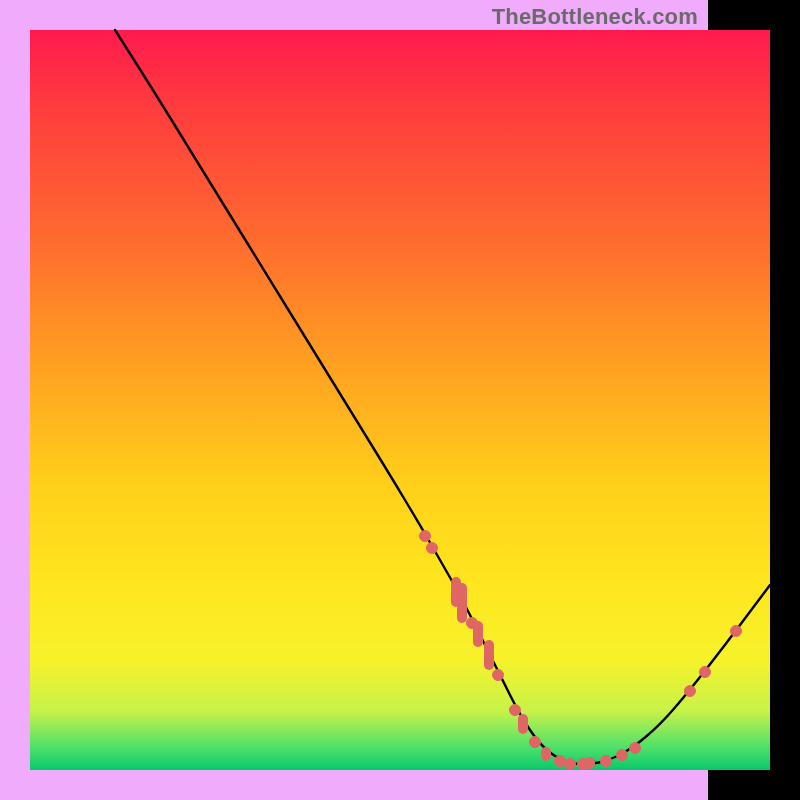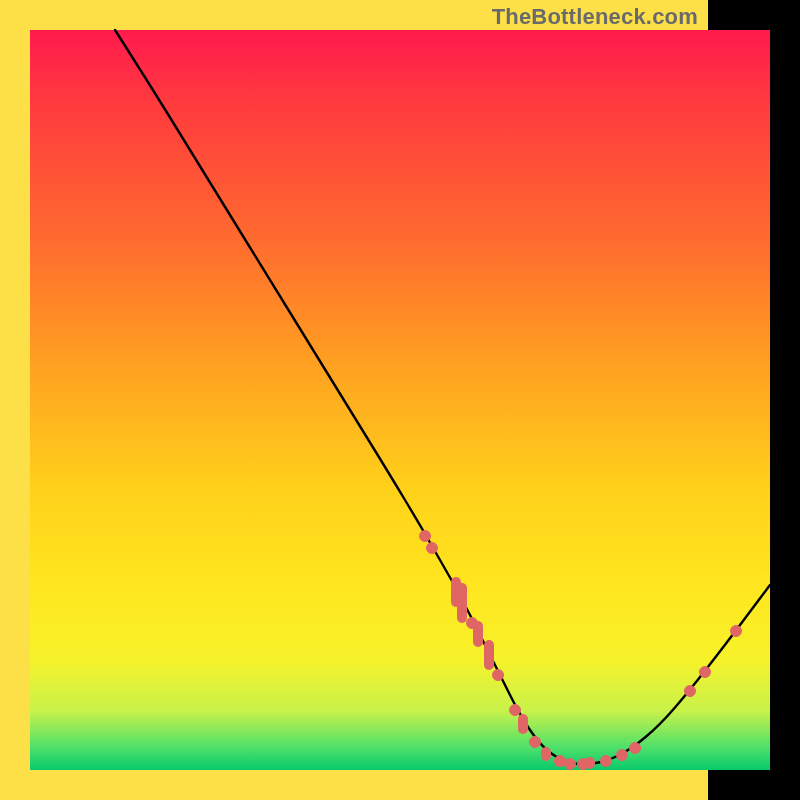--- a/index.html
+++ b/index.html
@@ -8,21 +8,21 @@
     width: 800px;
     height: 800px;
     background: #000;
     overflow: hidden;
     font-family: Arial, Helvetica, sans-serif;
   }
   .frame {
     position: relative;
     width: 708px;
     height: 800px;
-    background: #fde047;
+    background: #f0abfc;
     text-decoration: underline;
   }
   .watermark {
     position: absolute;
     top: 4px;
     right: 10px;
     color: #6a6a6a;
     font-size: 22px;
     font-weight: 600;
     letter-spacing: 0.2px;

